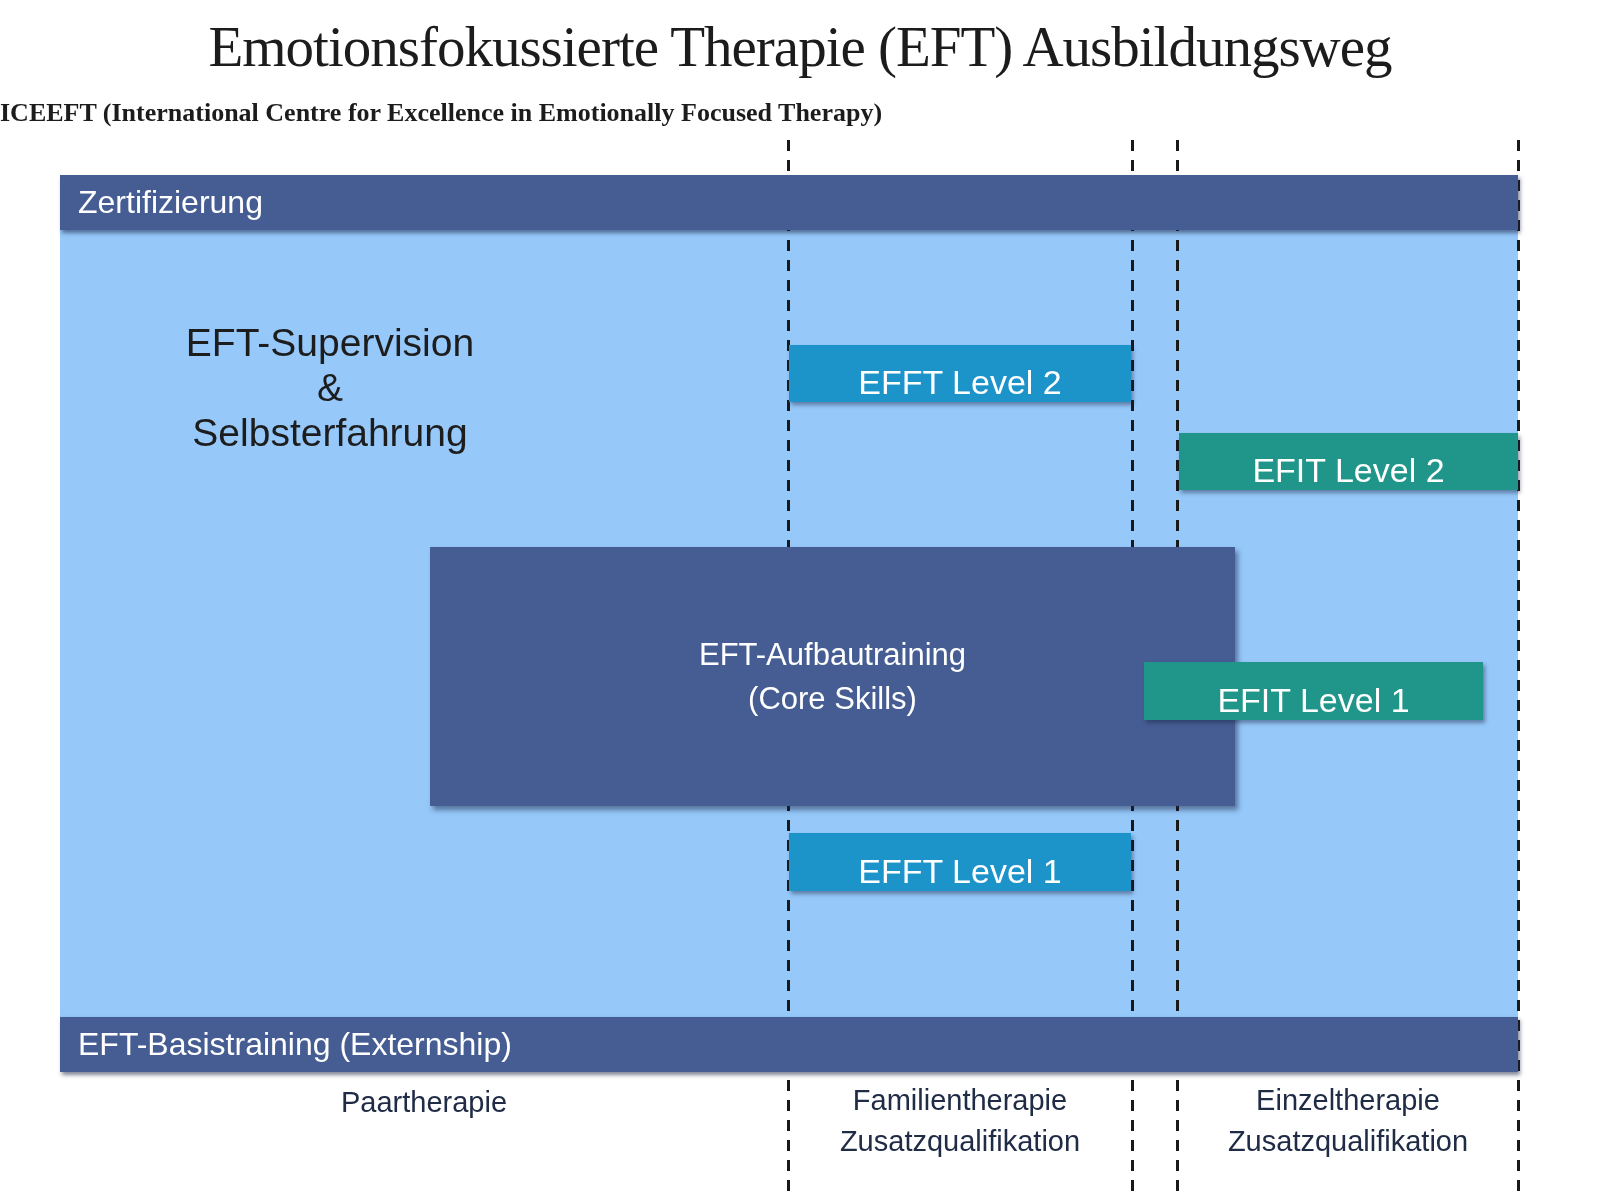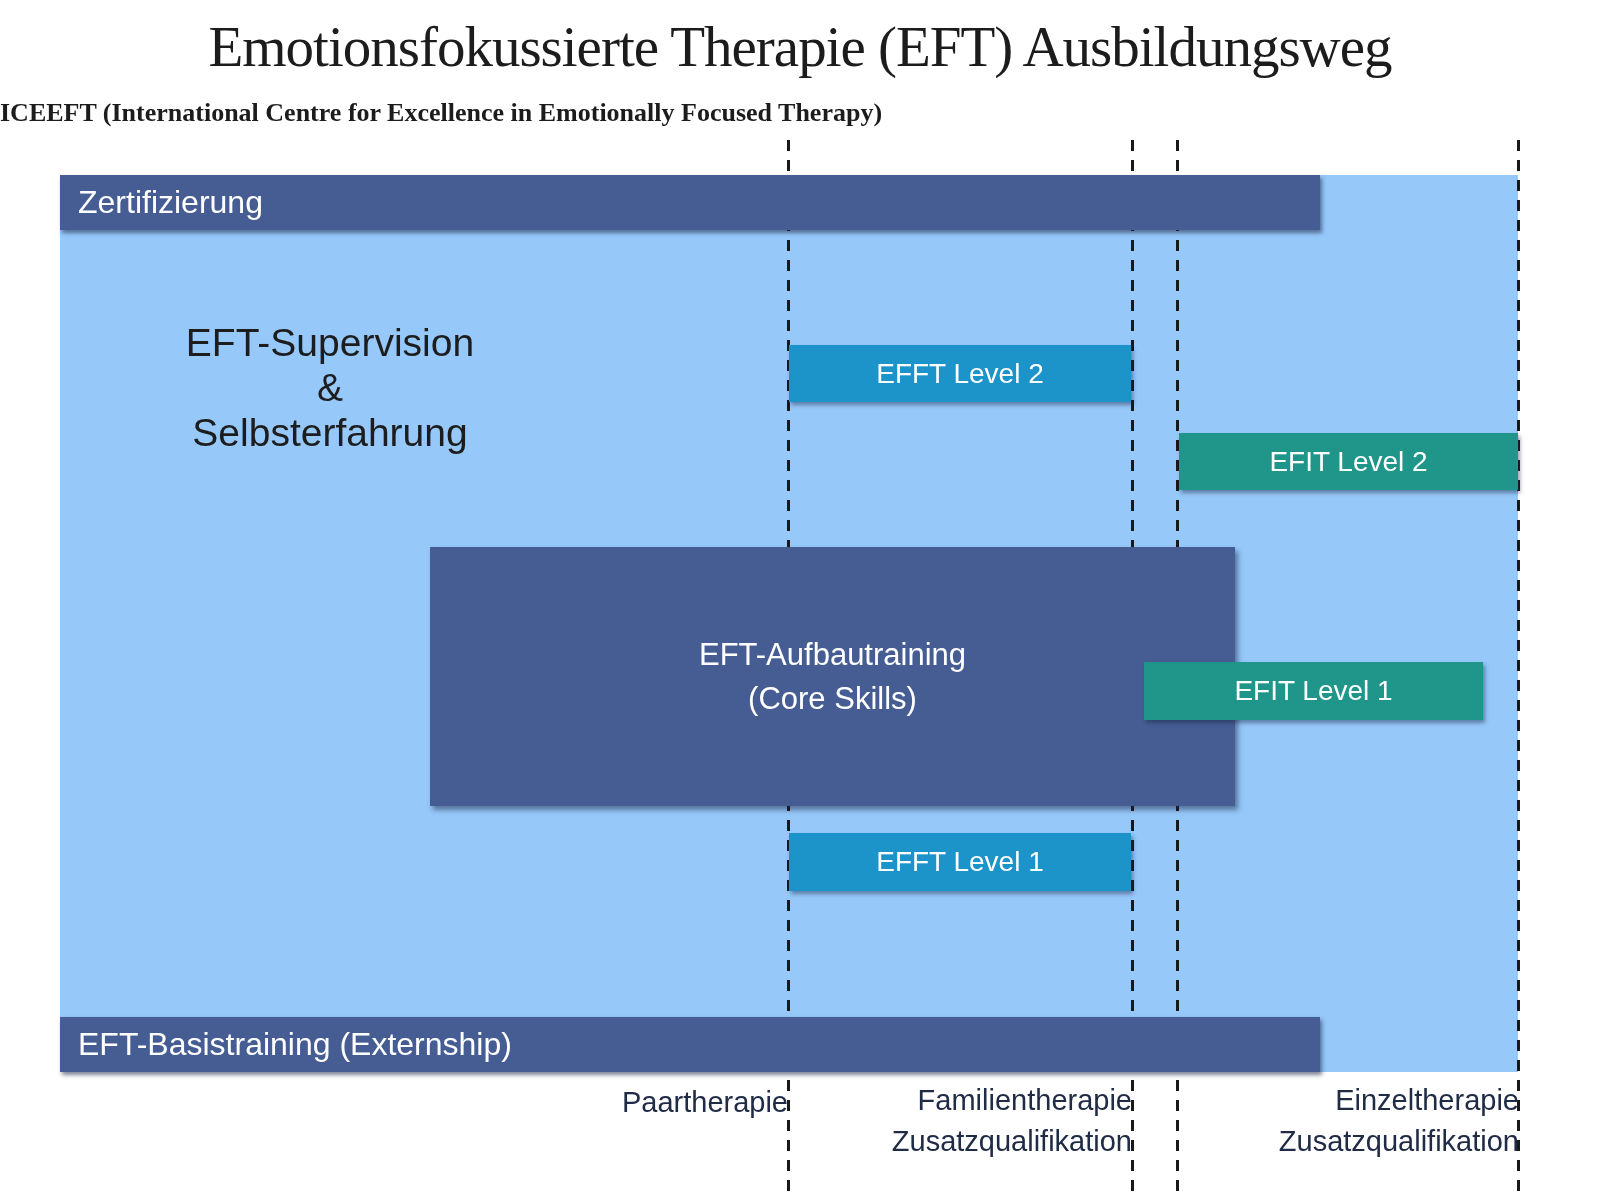--- a/index.html
+++ b/index.html
@@ -33,58 +33,58 @@
     position:absolute; top:140px; height:1057px; width:3px; z-index:2;
     background:repeating-linear-gradient(to bottom, #191919 0 11px, transparent 11px 20px);
   }
   .vline-1 { left:787px; }
   .vline-2 { left:1131px; }
   .vline-3 { left:1176px; }
   .vline-4 { left:1517px; }
 
   
   .band {
-    position:absolute; left:60px; width:1260px; height:55px;
+    position:absolute; left:60px; width:1458px; height:55px;
     background:#465d94; z-index:3;
     box-shadow:2px 3px 4px rgba(25,35,65,0.55);
     color:#ffffff; font-size:32px; line-height:55px; padding-left:18px;
     box-sizing:border-box;
   }
   .band-top { top:175px; }
   .band-bottom { top:1017px; }
 
   
   .supervision-note {
     position:absolute; left:150px; top:320px; width:360px; z-index:4;
     text-align:center; font-size:39px; line-height:45px; color:#1d1d1d;
   }
 
   
   .lvl-box {
-    position:absolute; z-index:3; display:flex; align-items:center; justify-content:center;
-    color:#ffffff; font-size:28px;
+    position:absolute; z-index:3; display:flex; align-items:flex-end; justify-content:center;
+    color:#ffffff; font-size:34px;
     box-shadow:2px 3px 4px rgba(25,35,65,0.45);
   }
   .box-efft2 { left:789px;  top:345px; width:342px; height:57px; background:#1d94c9; }
   .box-efit2 { left:1179px; top:433px; width:339px; height:57px; background:#20968a; }
   .box-efit1 { left:1144px; top:662px; width:339px; height:58px; background:#20968a; z-index:4; }
   .box-efft1 { left:789px;  top:833px; width:342px; height:58px; background:#1d94c9; }
 
   
   .box-core {
     position:absolute; left:430px; top:547px; width:805px; height:259px;
     background:#465d94; z-index:3;
     box-shadow:3px 4px 5px rgba(25,35,65,0.5);
     display:flex; flex-direction:column; align-items:center; justify-content:center;
     color:#ffffff; font-size:31px; line-height:44px; text-align:center;
   }
 
   
   .col-label {
-    position:absolute; z-index:4; text-align:right;
+    position:absolute; z-index:4; text-align:center;
     font-size:29px; line-height:41px; color:#202c46;
   }
   .col-couples    { left:60px;   top:1082px; width:728px; }
   .col-family     { left:788px;  top:1080px; width:344px; }
   .col-individual { left:1177px; top:1080px; width:342px; }
 </style>
 </head>
 <body>
 
 <div class="canvas">

